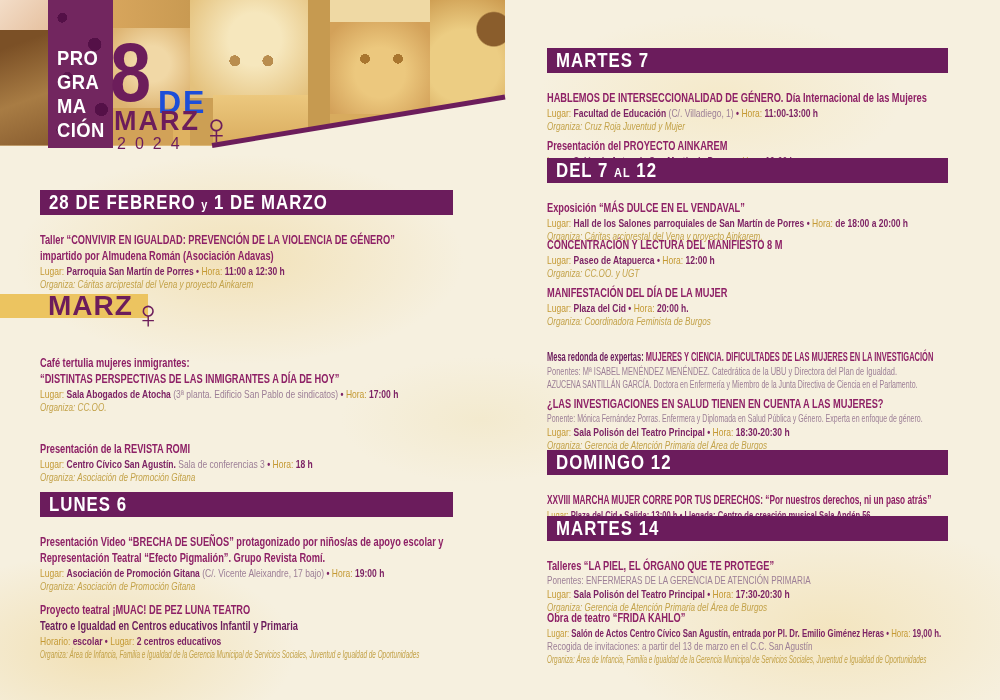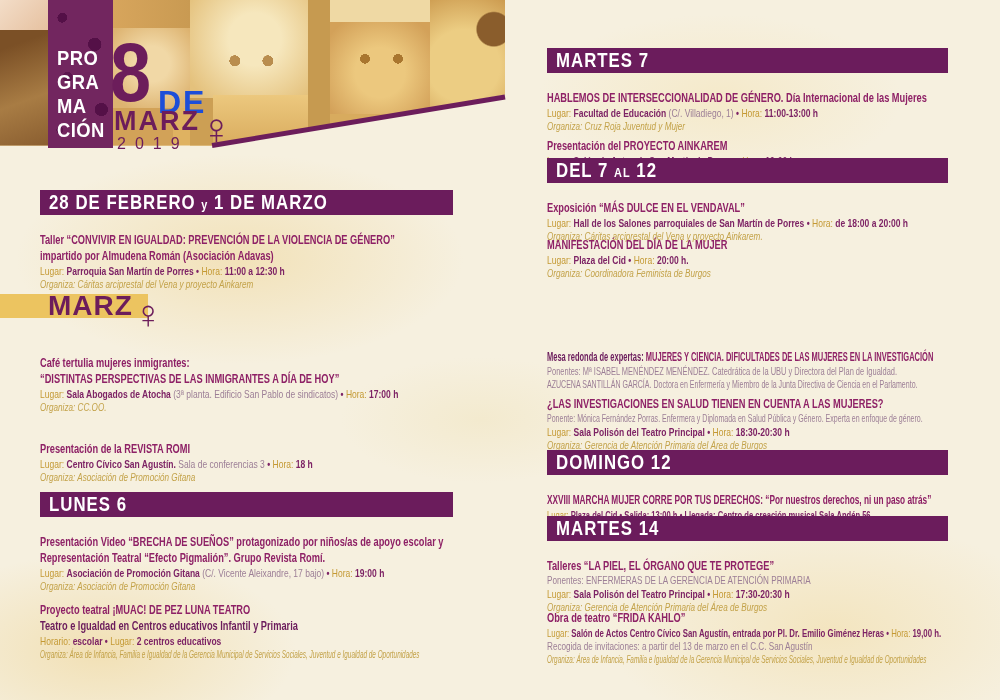--- a/index.html
+++ b/index.html
@@ -100,21 +100,21 @@
 </div>
 <div class="pstrip">
   <div class="pline">PRO</div>
   <div class="pline">GRA</div>
   <div class="pline">MA</div>
   <div class="pline">CIÓN</div>
 </div>
 <div class="logo8">8</div>
 <div class="logode">DE</div>
 <div class="logomarzo"><span>MARZ</span><span class="logo-sym">♀</span></div>
-<div class="logoyear">2019</div>
+<div class="logoyear">2024</div>
 <div class="diag"></div>
 
 <div class="month-band">
   <span class="month-txt"><span>MARZ</span><span class="month-sym">♀</span></span>
 </div>
 
 <div class="col col-left">
 
   <div class="sec" style="top:190px">
     <div class="bar"><span class="bi"><span>28 DE FEBRERO </span><span class="bsm">y</span><span> 1 DE MARZO</span></span></div>
@@ -199,20 +199,25 @@
         <div class="ln tl"><span class="thi">Exposición “MÁS DULCE EN EL VENDAVAL”</span></div>
         <div class="ln ml"><span class="lbl">Lugar:</span> <span class="val">Hall de los Salones parroquiales de San Martín de Porres</span> <span class="dot">•</span> <span class="lbl">Hora:</span> <span class="val">de 18:00 a 20:00 h</span></div>
         <div class="ln ol">Organiza: Cáritas arciprestal del Vena y proyecto Ainkarem.</div>
       </div>
     </div>
   </div>
 
   <div class="sec" style="top:220px">
     <div class="content">
       <div class="ev">
+        <div class="ln tl"><span class="thi">CONCENTRACIÓN Y LECTURA DEL MANIFIESTO 8 M</span></div>
+        <div class="ln ml"><span class="lbl">Lugar:</span> <span class="val">Paseo de Atapuerca</span> <span class="dot">•</span> <span class="lbl">Hora:</span> <span class="val">12:00 h</span></div>
+        <div class="ln ol">Organiza: CC.OO. y UGT</div>
+      </div>
+      <div class="ev">
         <div class="ln tl"><span class="thi">MANIFESTACIÓN DEL DÍA DE LA MUJER</span></div>
         <div class="ln ml"><span class="lbl">Lugar:</span> <span class="val">Plaza del Cid</span> <span class="dot">•</span> <span class="lbl">Hora:</span> <span class="val">20:00 h.</span></div>
         <div class="ln ol">Organiza: Coordinadora Feminista de Burgos</div>
       </div>
     </div>
   </div>
 
   <div class="sec" style="top:332px">
     <div class="content">
       <div class="ev">

